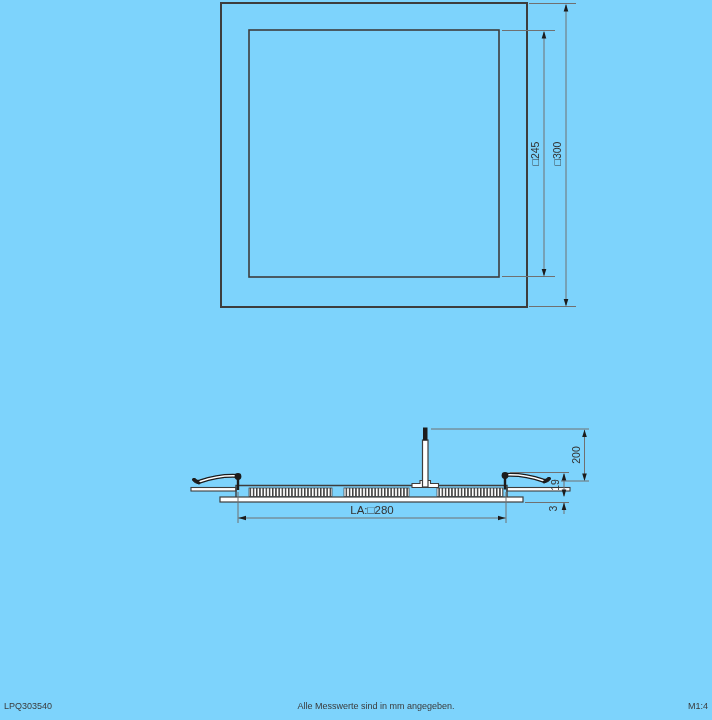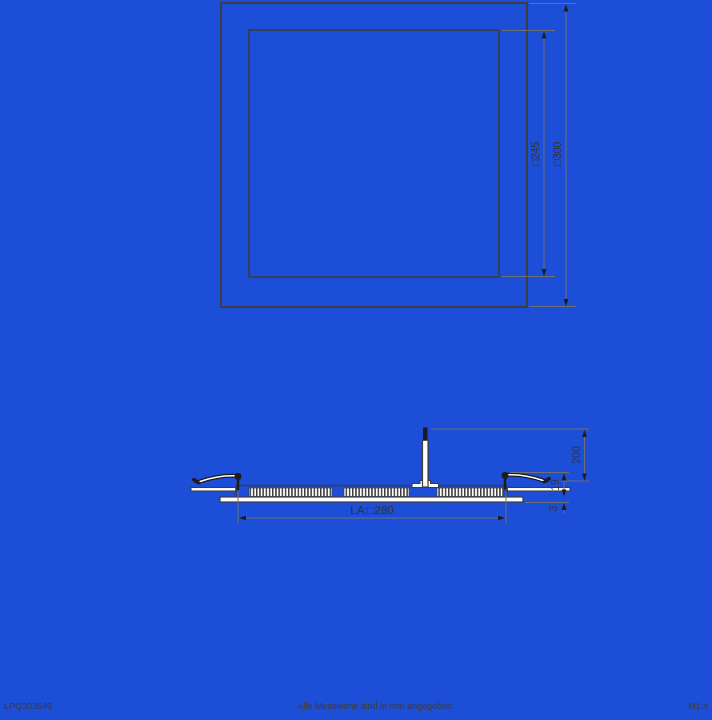--- a/index.html
+++ b/index.html
@@ -1,20 +1,20 @@
 <!DOCTYPE html>
 <html><head>
 <meta charset="utf-8">
 <style>
   html, body { margin: 0; padding: 0; background: #ffffff; }
   .canvas {
     position: relative;
     width: 712px;
     height: 720px;
-    background: #1d4ed8;
+    background: #7dd3fc;
     font-family: "Liberation Sans", sans-serif;
     overflow: hidden;
   }
   svg text {
     font-family: "Liberation Sans", "DejaVu Sans", sans-serif;
     fill: #333333;
   }
   .dim-text { font-size: 10.5px; }
   .label-text { font-size: 11.5px; }
   .footer-text { font-size: 9px; fill: #3a3a3a; }

